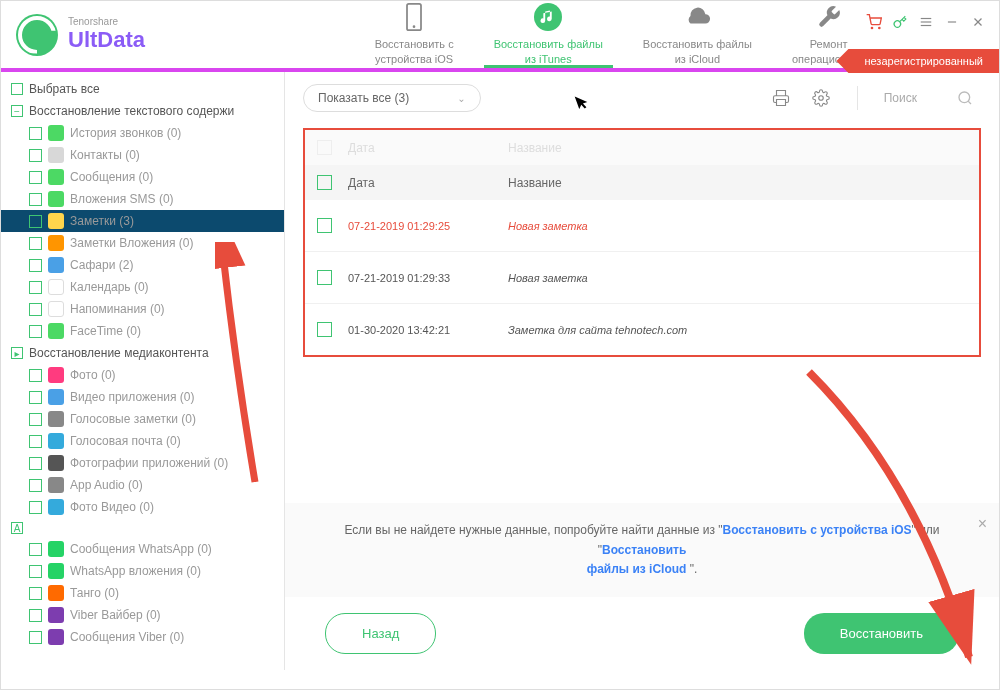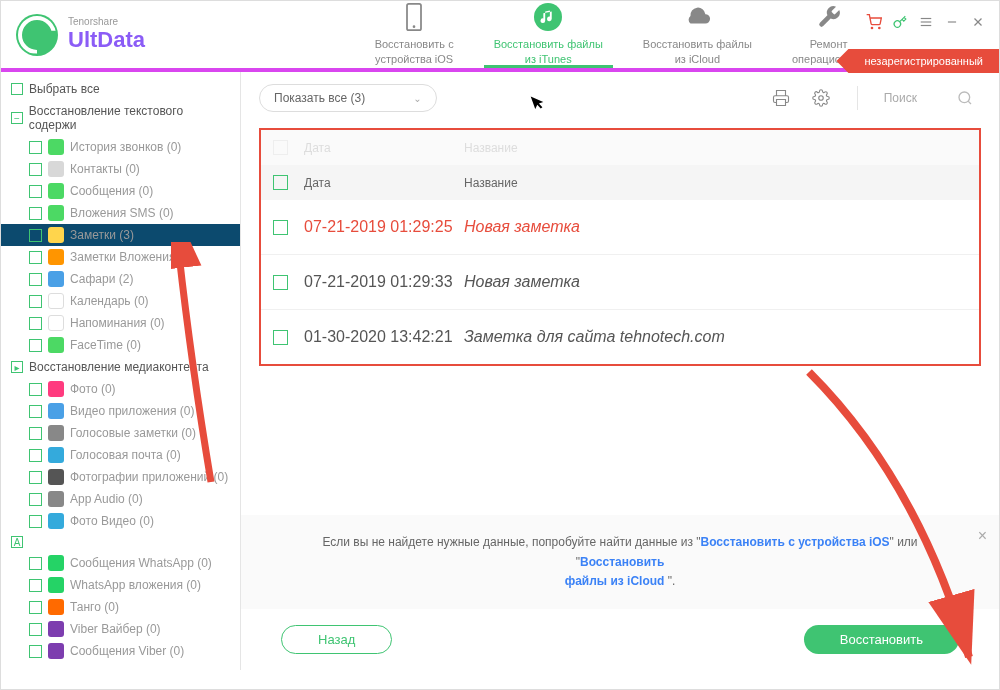--- a/index.html
+++ b/index.html
@@ -19,21 +19,21 @@
 .tab-label { font-size: 11px; color: #888; line-height: 1.3; }
 .tab.active .tab-label { color: #3fc472; }
 .tab.active::after { content: ''; position: absolute; bottom: 0; left: 10px; right: 10px; height: 3px; background: #3fc472; }
 
 .header-controls { position: absolute; right: 12px; top: 12px; display: flex; gap: 8px; align-items: center; }
 .hc-icon { width: 18px; height: 18px; display: flex; align-items: center; justify-content: center; color: #888; cursor: pointer; }
 
 .banner { position: absolute; right: 0; top: 48px; background: #e74c3c; color: #fff; padding: 6px 16px 6px 28px; font-size: 11px; clip-path: polygon(12px 0, 100% 0, 100% 100%, 12px 100%, 0 50%); }
 
 .body { display: flex; height: calc(100% - 90px); }
-.sidebar { width: 240px; border-right: 1px solid #e5e5e5; overflow-y: auto; padding-top: 6px; font-size: 12px; }
+.sidebar { width: 284px; border-right: 1px solid #e5e5e5; overflow-y: auto; padding-top: 6px; font-size: 12px; }
 .sb-section { display: flex; align-items: center; padding: 4px 10px; color: #555; cursor: pointer; }
 .sb-item { display: flex; align-items: center; padding: 3px 10px 3px 28px; color: #999; cursor: pointer; white-space: nowrap; }
 .sb-item.selected { background: #0c4a6e; }
 .sb-check { width: 13px; height: 13px; border: 1px solid #3fc472; margin-right: 6px; flex-shrink: 0; }
 .sb-icon { width: 16px; height: 16px; margin-right: 6px; border-radius: 3px; flex-shrink: 0; }
 .sb-label { overflow: hidden; text-overflow: ellipsis; }
 .sb-section .sb-section-icon { width: 12px; height: 12px; border: 1px solid #3fc472; margin-right: 6px; display: flex; align-items: center; justify-content: center; color: #3fc472; font-size: 10px; }
 
 .main { flex: 1; display: flex; flex-direction: column; position: relative; }
 .toolbar { height: 52px; display: flex; align-items: center; padding: 0 18px; gap: 12px; }
@@ -44,33 +44,33 @@
 .tb-icon { width: 20px; height: 20px; display: flex; align-items: center; justify-content: center; color: #888; cursor: pointer; margin-right: 8px; }
 .search-box { display: flex; align-items: center; gap: 40px; color: #aaa; font-size: 12px; padding: 4px 8px; }
 .tb-divider { width: 1px; height: 24px; background: #e5e5e5; margin: 0 6px; }
 
 .table-container { margin: 4px 18px 0 18px; border: 2px solid #e74c3c; }
 .table-head { background: #f5f5f5; display: flex; align-items: center; padding: 10px 12px; font-size: 12px; color: #666; }
 .th-check { width: 15px; height: 15px; border: 1px solid #3fc472; margin-right: 16px; }
 .th-date { width: 160px; }
 .th-title { flex: 1; }
 .table-ghost { background: rgba(245,245,245,0.5); padding: 10px 12px; font-size: 12px; color: #ddd; display: flex; align-items: center; }
-.table-row { display: flex; align-items: center; padding: 18px 12px; font-size: 16px; color: #555; border-bottom: 1px solid #f0f0f0; }
+.table-row { display: flex; align-items: center; padding: 18px 12px; font-size: 11px; color: #555; border-bottom: 1px solid #f0f0f0; }
 .table-row:last-child { border-bottom: none; }
 .row-check { width: 15px; height: 15px; border: 1px solid #3fc472; margin-right: 16px; }
 .row-date { width: 160px; }
 .row-title { flex: 1; font-style: italic; }
 .table-row.deleted { color: #e74c3c; }
 
 .footer { position: absolute; bottom: 0; left: 0; right: 0; background: #fff; }
 .hint { background: #fafafa; padding: 18px 40px; font-size: 12px; color: #666; text-align: center; line-height: 1.6; position: relative; }
 .hint b { font-weight: bold; color: #3b82f6; }
 .hint-close { position: absolute; right: 12px; top: 8px; color: #aaa; cursor: pointer; font-size: 16px; }
 .actions { display: flex; justify-content: space-between; padding: 16px 40px; }
-.btn { border-radius: 20px; padding: 6px 36px; font-size: 13px; cursor: pointer; border: none; }
+.btn { border-radius: 20px; padding: 12px 36px; font-size: 13px; cursor: pointer; border: none; }
 .btn-back { background: #fff; border: 1px solid #3fc472; color: #3fc472; }
 .btn-restore { background: #3fc472; color: #fff; }
 
 
 .arrow { position: absolute; pointer-events: none; }
 </style>
 </head>
 <body>
 
 <div class="header">

